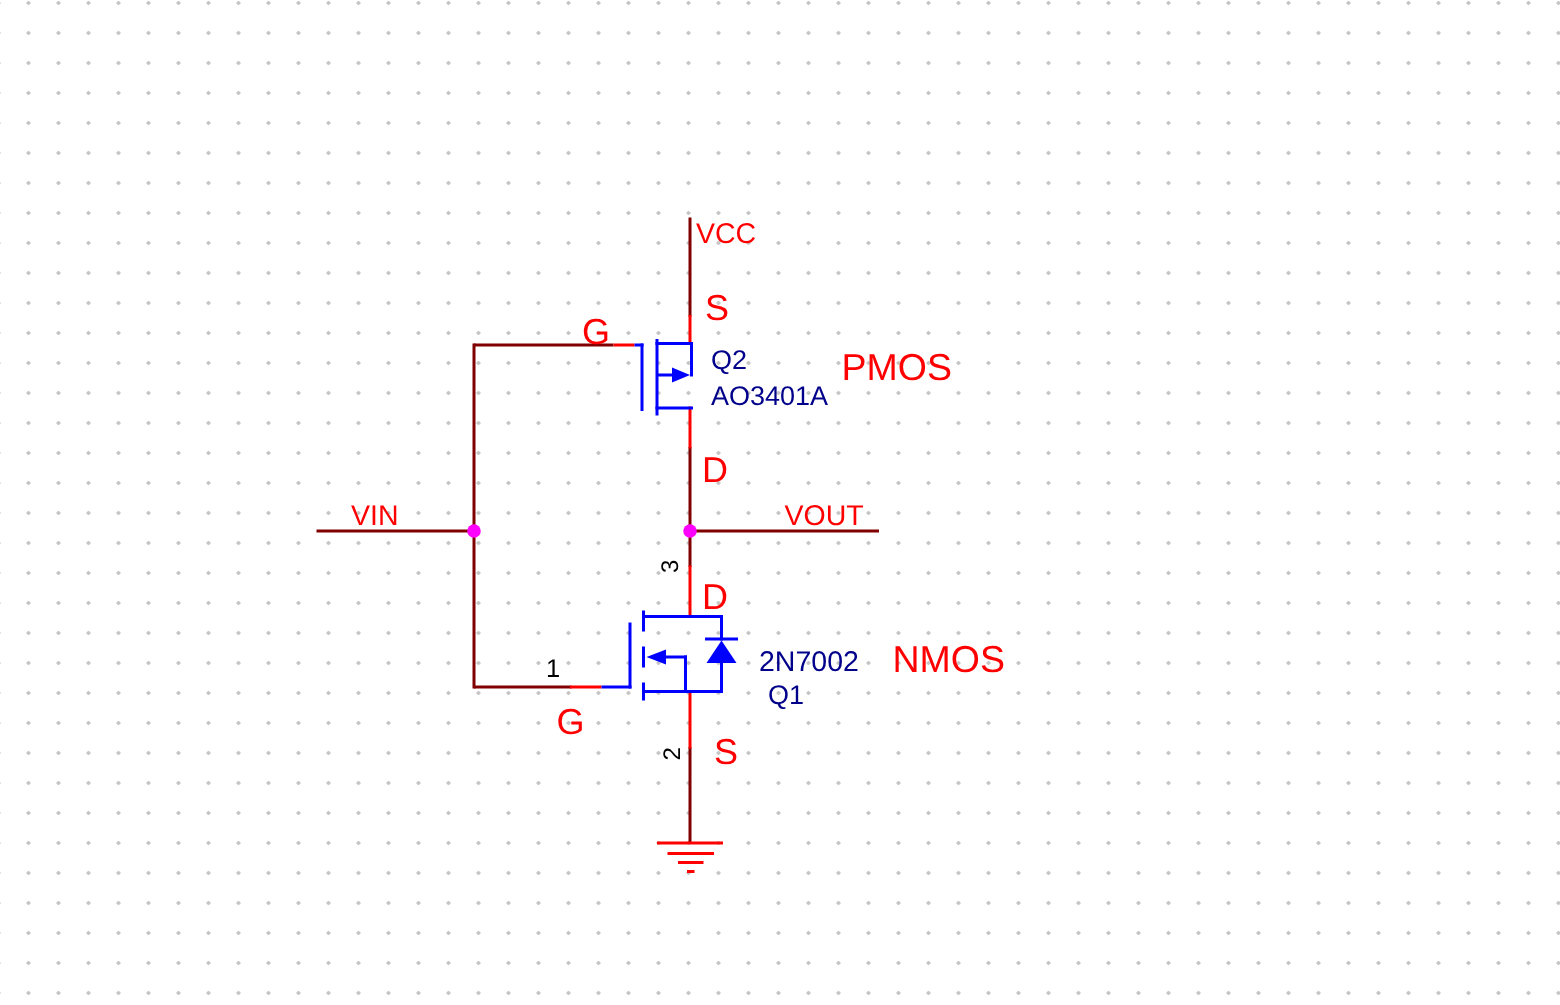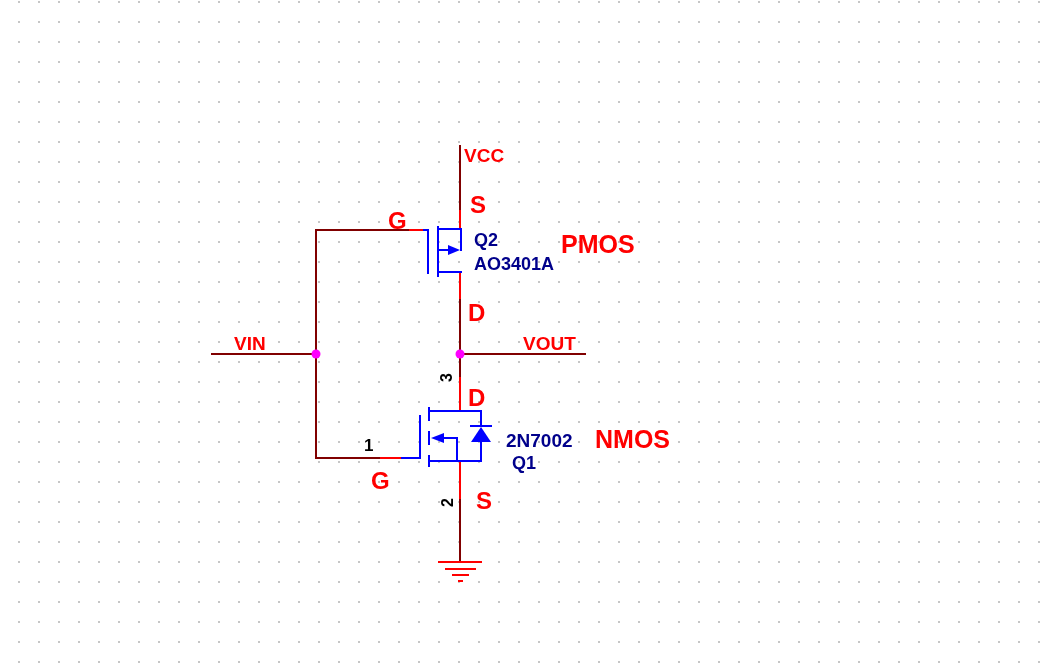--- a/index.html
+++ b/index.html
@@ -5,21 +5,20 @@
   html,body{margin:0;padding:0;background:#ffffff;}
   .canvas{
     position:relative;
     width:1040px;height:670px;
     background-color:#ffffff;
     background-image:radial-gradient(circle,#c6c6c6 1.1px,rgba(255,255,255,0) 1.3px);
     background-size:20px 20px;
     background-position:9px 12px;
     overflow:hidden;
     font-family:"Liberation Sans",sans-serif;
-    font-weight:bold;
   }
   svg{position:absolute;left:0;top:0;}
   .wire{stroke:#800000;stroke-width:2;fill:none;}
   .pin{stroke:#ff0000;stroke-width:2;fill:none;}
   .sym{stroke:#0000ff;stroke-width:2;fill:none;}
   .symfill{fill:#0000ff;stroke:none;}
   .gnd{stroke:#ff0000;stroke-width:2;fill:none;}
   .junction{fill:#ff00ff;stroke:none;}
   text{font-family:"Liberation Sans",sans-serif;}
   .t-red{fill:#ff0000;}

